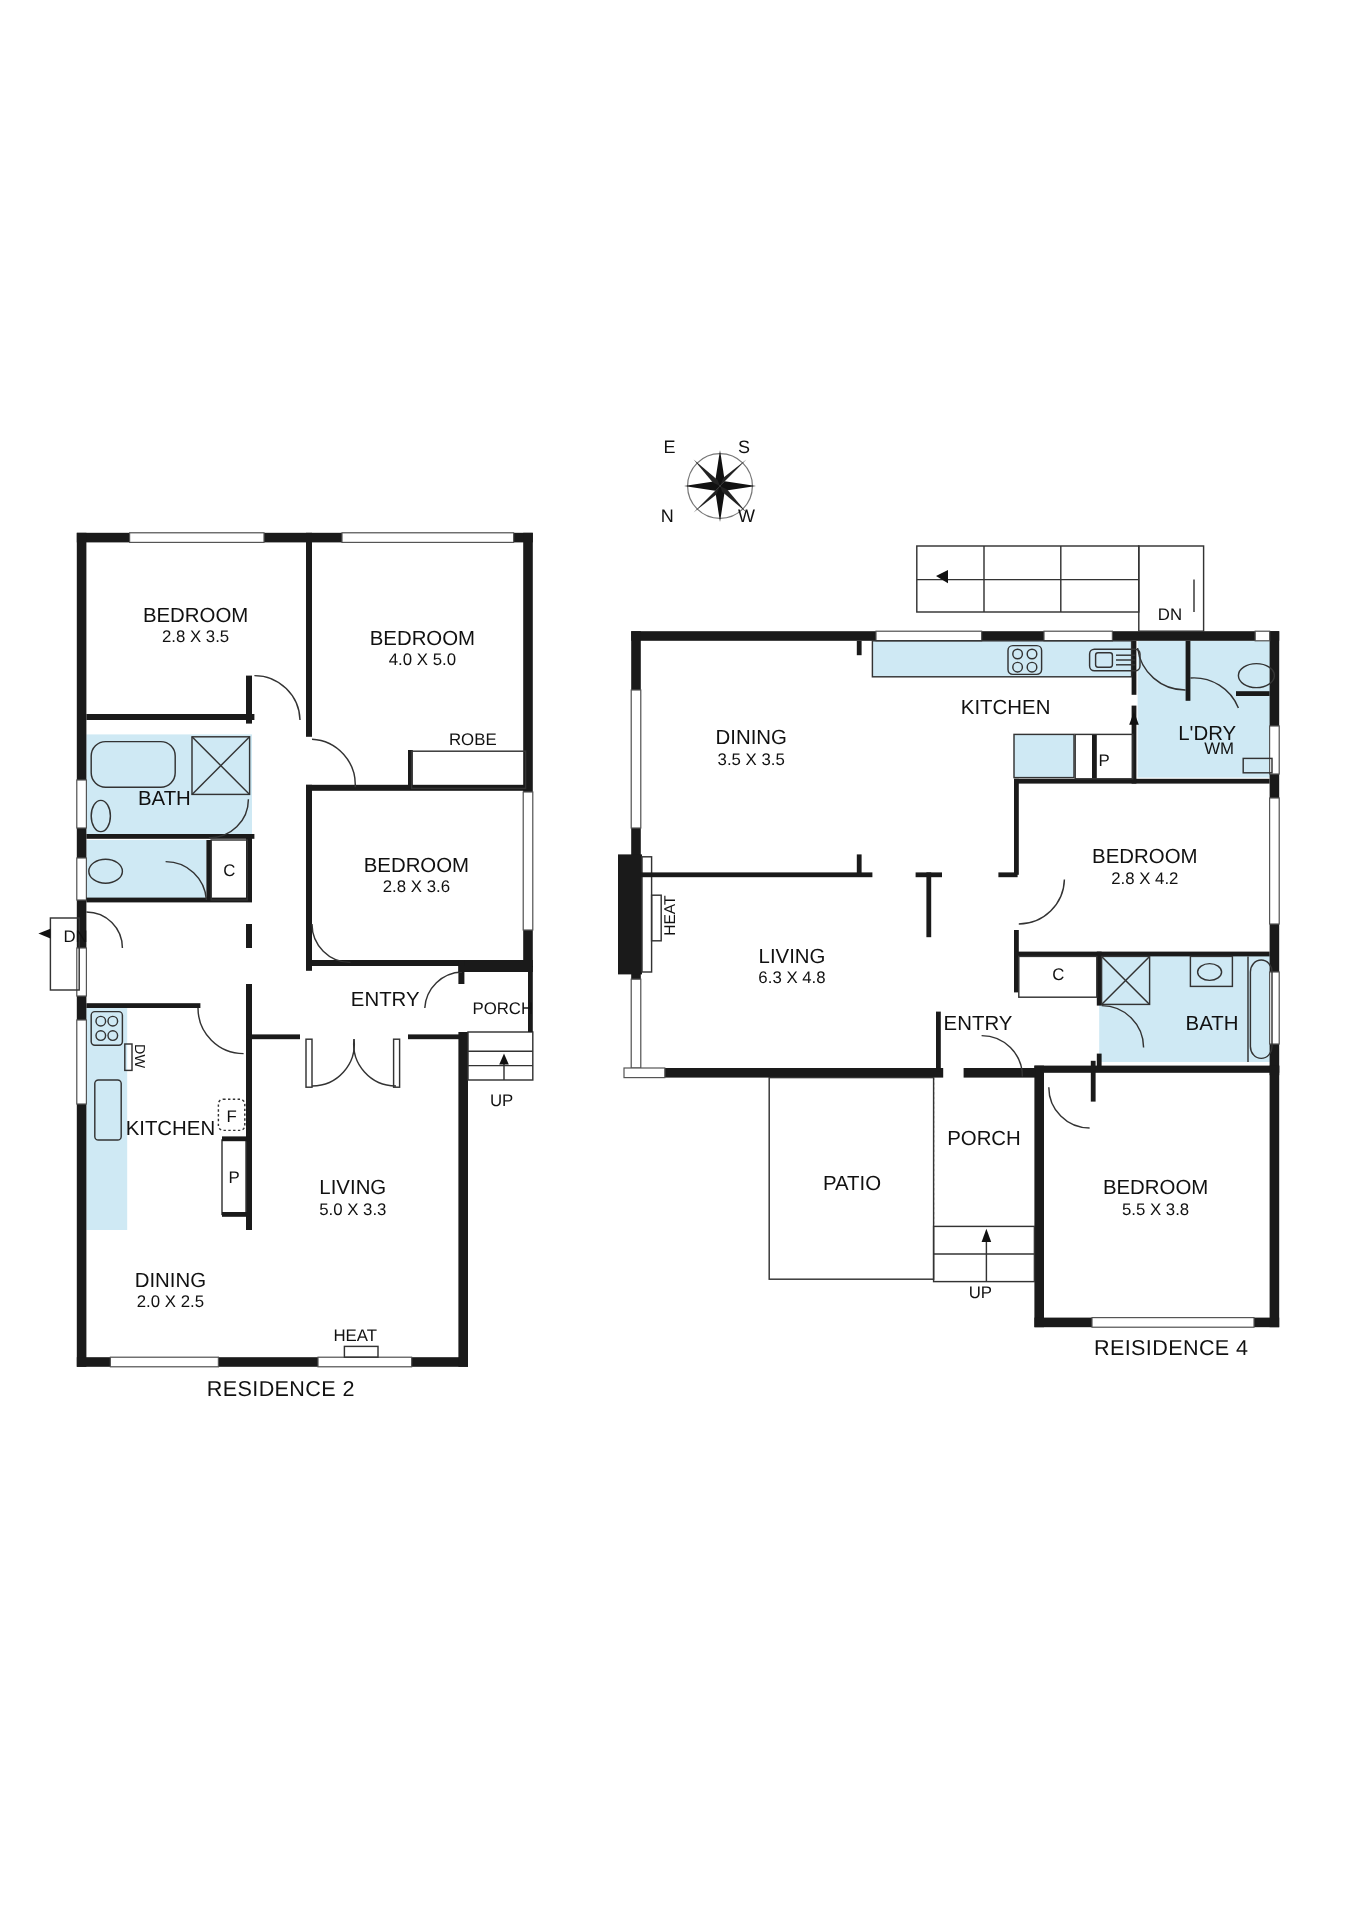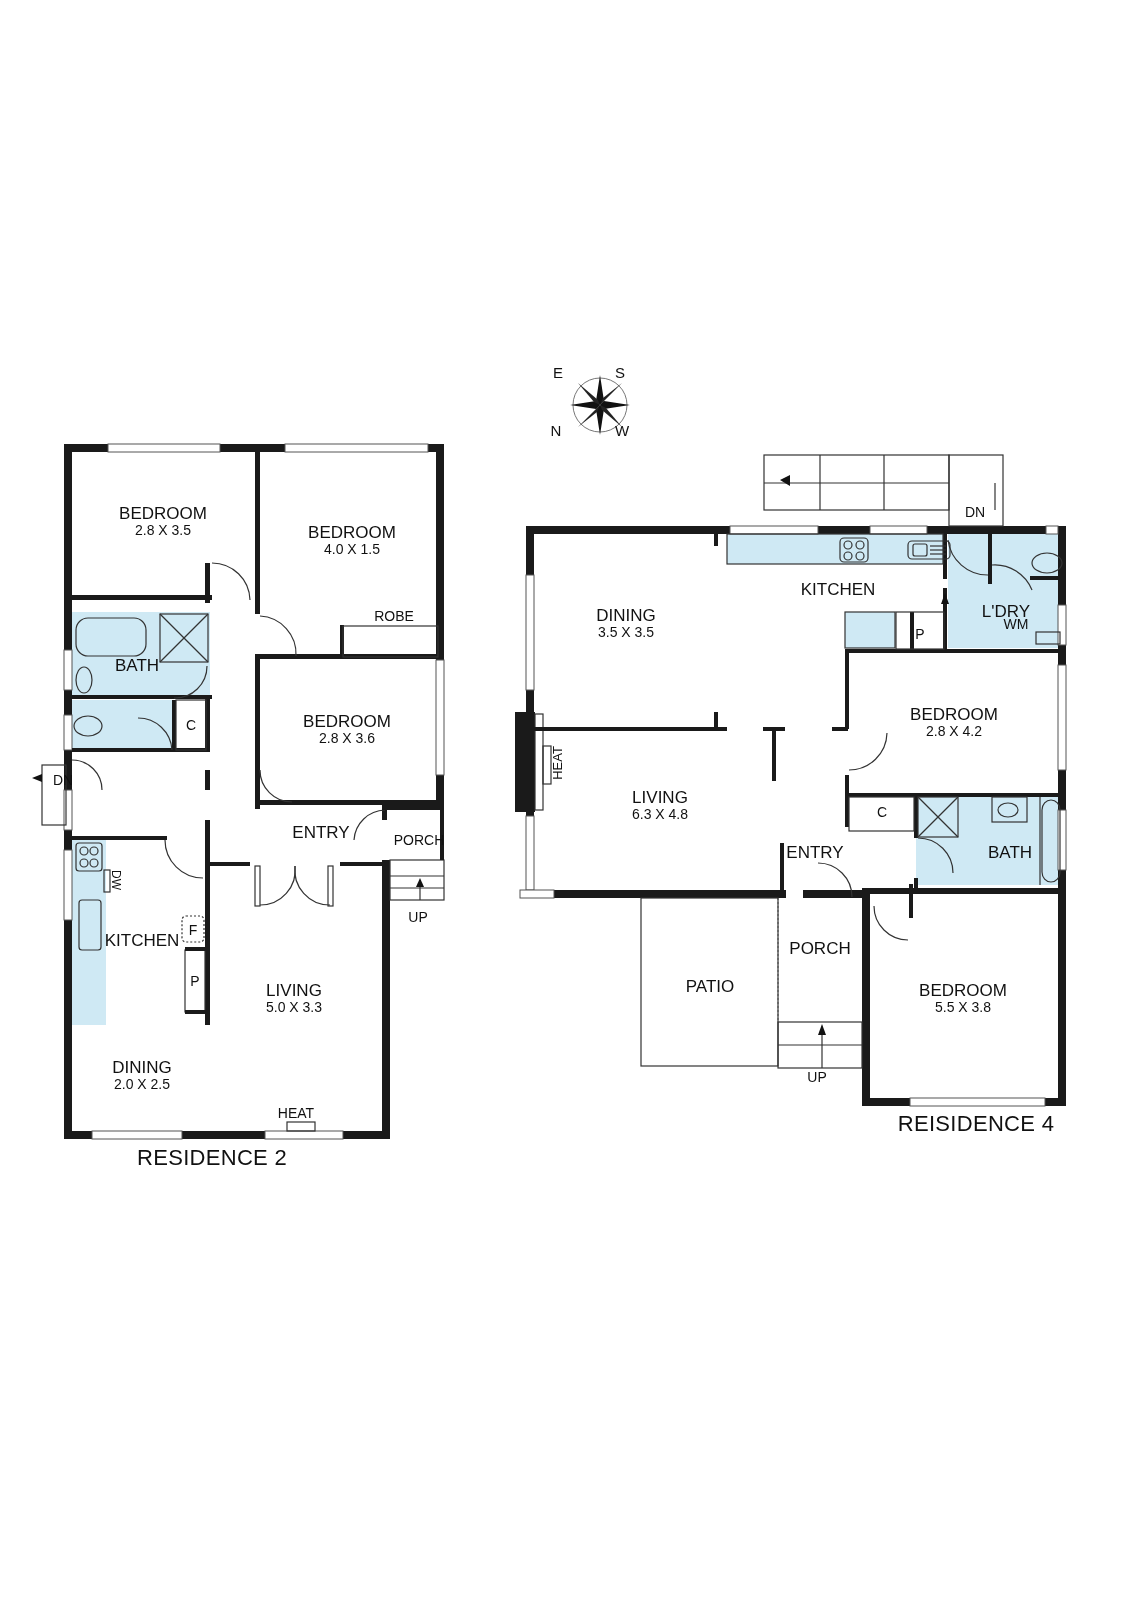--- a/index.html
+++ b/index.html
@@ -6,21 +6,21 @@
   body { width:1132px; height:1600px; position:relative; overflow:hidden; font-family:"Liberation Sans", sans-serif; }
   svg#plan { position:absolute; left:0; top:0; }
   .wall { fill:#1a1a1a; }
   .thin { stroke:#333; stroke-width:1.2; fill:none; }
   .wet { fill:#cfe9f4; }
   .win { fill:#ffffff; stroke:#555; stroke-width:1; }
   .lbl { position:absolute; color:#111; text-align:center; white-space:nowrap; transform:translate(-50%,-50%); line-height:1.05; }
   .room-name { font-size:17px; }
   .room-dim { font-size:14px; display:block; }
   .small { font-size:14px; }
-  .title { font-size:22px; letter-spacing:0.3px; }
+  .title { font-size:18px; letter-spacing:0.3px; }
   .vert { transform:translate(-50%,-50%) rotate(-90deg); }
   .vert90 { transform:translate(-50%,-50%) rotate(90deg); }
 </style>
 </head>
 <body>
 
 <svg id="plan" width="1132" height="1600" viewBox="0 0 1132 1600">
 
   <g>
     <circle cx="600" cy="405" r="27" fill="none" stroke="#777" stroke-width="1"></circle>
@@ -238,21 +238,21 @@
   <span class="lbl small" style="left:622px;top:431px;font-size:15px">W</span>
 </div>
 
 <div>
   <div class="lbl" style="left:163px;top:521px">
     <span class="room-name">BEDROOM</span>
     <span class="room-dim">2.8 X 3.5</span>
   </div>
   <div class="lbl" style="left:352px;top:540px">
     <span class="room-name">BEDROOM</span>
-    <span class="room-dim">4.0 X 1.5</span>
+    <span class="room-dim">4.0 X 5.0</span>
   </div>
   <span class="lbl small" style="left:394px;top:616px">ROBE</span>
   <span class="lbl room-name" style="left:137px;top:666px">BATH</span>
   <span class="lbl small" style="left:191px;top:725px">C</span>
   <div class="lbl" style="left:347px;top:729px">
     <span class="room-name">BEDROOM</span>
     <span class="room-dim">2.8 X 3.6</span>
   </div>
   <span class="lbl small" style="left:63px;top:780px">DN</span>
   <span class="lbl room-name" style="left:321px;top:833px">ENTRY</span>
@@ -264,21 +264,21 @@
   <span class="lbl small" style="left:195px;top:981px">P</span>
   <div class="lbl" style="left:294px;top:998px">
     <span class="room-name">LIVING</span>
     <span class="room-dim">5.0 X 3.3</span>
   </div>
   <div class="lbl" style="left:142px;top:1075px">
     <span class="room-name">DINING</span>
     <span class="room-dim">2.0 X 2.5</span>
   </div>
   <span class="lbl small" style="left:296px;top:1113px">HEAT</span>
-  <span class="lbl title" style="left:212px;top:1158px">RESIDENCE 2</span>
+  <span class="lbl title" style="left:234px;top:1158px">RESIDENCE 2</span>
 </div>
 
 <div>
   <span class="lbl small" style="left:975px;top:512px">DN</span>
   <span class="lbl room-name" style="left:838px;top:590px">KITCHEN</span>
   <div class="lbl" style="left:626px;top:623px">
     <span class="room-name">DINING</span>
     <span class="room-dim">3.5 X 3.5</span>
   </div>
   <span class="lbl small" style="left:920px;top:634px">P</span>

